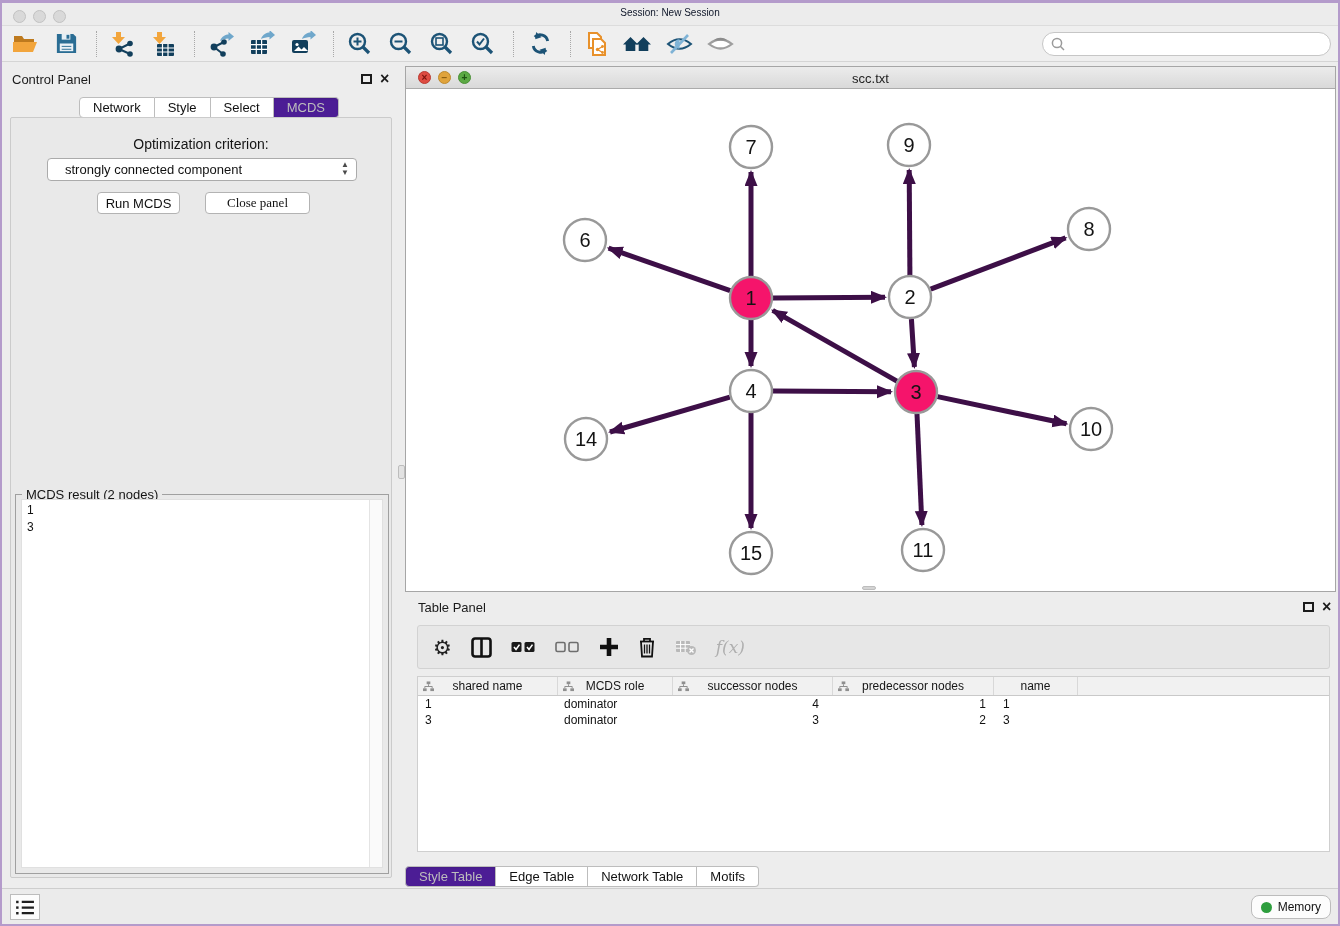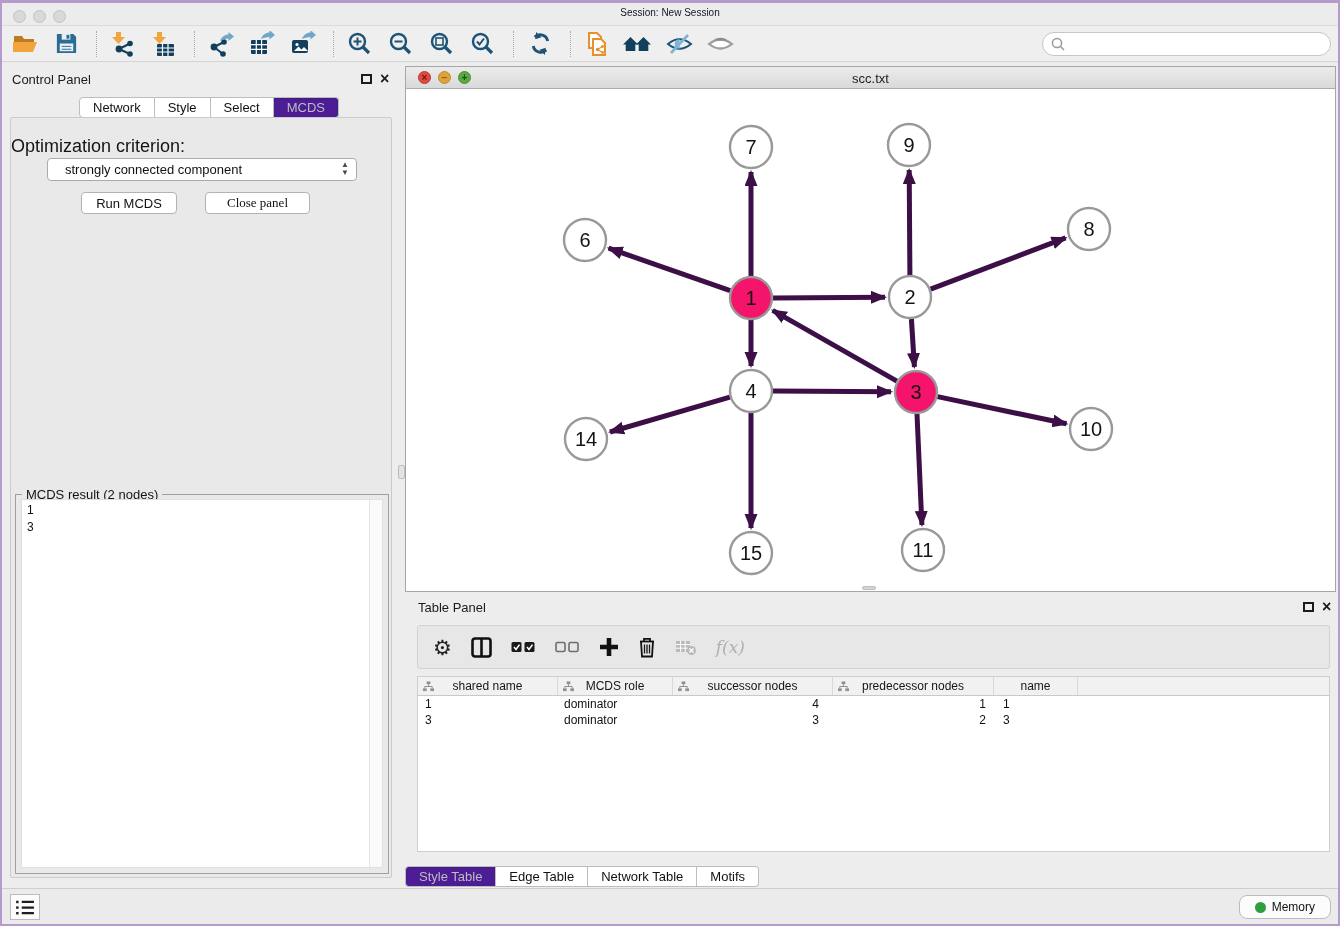--- a/index.html
+++ b/index.html
@@ -35,25 +35,25 @@
   .cp-float { left:359px; top:12px; } .cp-close { left:378px; top:10px; }
 
   .seg-group { display:flex; position:absolute; }
   .seg { height:21px; background:#FFF; border:1px solid #BDBDBD; border-left:none; font-size:13px; color:#111; display:flex; align-items:center; justify-content:center; padding:0 13px; }
   .seg:first-child { border-left:1px solid #BDBDBD; border-radius:4px 0 0 4px; }
   .seg:last-child { border-radius:0 4px 4px 0; }
   .seg.selected { background:#4c1d95; color:#BDBDBD; box-shadow:inset 0 1px 2px rgba(0,0,0,0.12); }
   .cp-tabs { left:77px; top:35px; }
 
   .cp-content { position:absolute; left:8px; top:55px; width:382px; height:761px; background:#E9E9E9; border:1px solid #CBCBCB; border-radius:2px; }
-  .opt-label { position:absolute; left:0; right:0; top:18px; font-size:18px; color:#141414; }
+  .opt-label { position:absolute; left:0; right:0; top:18px; text-align:center; font-size:14px; color:#141414; }
   .dropdown { position:absolute; left:36px; top:40px; width:310px; height:23px; background:#FFF; border:1px solid #ABABAB; border-radius:4px; display:flex; align-items:center; font-size:13px; padding-left:17px; color:#111; }
   .dd-stepper { position:absolute; right:7px; top:2px; display:flex; flex-direction:column; line-height:8px; font-size:8px; color:#4A4A4A; }
   .btn { position:absolute; height:22px; background:#FFF; border:1px solid #B3B3B3; border-radius:4px; font-size:13px; color:#111; display:flex; align-items:center; justify-content:center; }
-  .btn-run { left:70px; top:74px; width:96px; }
+  .btn-run { left:86px; top:74px; width:83px; }
   .btn-closepanel { left:194px; top:74px; width:105px;font-family:Liberation Serif, serif; }
 
   .mcds-fieldset { position:absolute; left:4px; top:376px; width:374px; height:380px; border:1px solid #A0A0A0;padding-left:16px; }
   .mcds-legend { position:absolute; top:-8px; left:6px; background:#E9E9E9; padding:0 4px; font-size:13px; color:#141414; }
   .result-box { position:absolute; left:5px; right:5px; top:4px; bottom:5px; background:#FFF; border:1px solid #E0E0E0; }
   .result-scroll { position:absolute; right:0; top:0; bottom:0; width:13px; background:#FAFAFA; border-left:1px solid #E4E4E4; }
   .result-line { font-size:12px; line-height:17px; padding-left:5px; color:#111; }
   .result-box .result-line:first-child { padding-top:2px; }
 
   
@@ -82,21 +82,21 @@
   .data-table { position:absolute; left:12px; top:80px; width:913px; height:176px; background:#FFF; border:1px solid #CFCFCF; }
   .dt-header { display:flex; height:19px; background:#F1F1F1; border-bottom:1px solid #C9C9C9; }
   .dt-hcell { display:flex; align-items:center; justify-content:center; position:relative; font-size:12px; color:#161616; border-right:1px solid #D8D8D8; }
   .dt-hcell .tree-ic { position:absolute; left:5px; top:4px; }
   .dt-row { display:flex; height:16px; background:#FFF; }
   .dt-cell { font-size:12px; color:#111; line-height:16px; overflow:hidden; white-space:nowrap; }
 
   .tp-tabs { top:270px; }
   .status-bar { position:absolute; left:0; bottom:2px; width:1340px; height:36px; background:#EBEBEB; border-top:1px solid #CECECE; }
   .list-btn { position:absolute; left:10px; top:5px; width:30px; height:26px; background:#FCFCFC; border:1px solid #BCBCBC; display:flex; align-items:center; justify-content:center; }
-  .memory-btn { position:absolute; right:9px; top:6px; height:24px; background:#FCFCFC; border:1px solid #BCBCBC; border-radius:8px; display:flex; align-items:center; padding:0 15px; font-size:12px; color:#111; }
+  .memory-btn { position:absolute; right:9px; top:6px; height:24px; background:#FCFCFC; border:1px solid #BCBCBC; border-radius:8px; display:flex; align-items:center; padding:0 9px; font-size:12px; color:#111; }
   .memory-dot { width:11px; height:11px; border-radius:50%; background:#2E9E3E; margin-right:6px; }
 </style>
 </head>
 <body>
 
 <div class="app">
   <div class="frame-top"></div>
   <div class="frame-left"></div>
   <div class="frame-right"></div>
   <div class="frame-bottom"></div>

